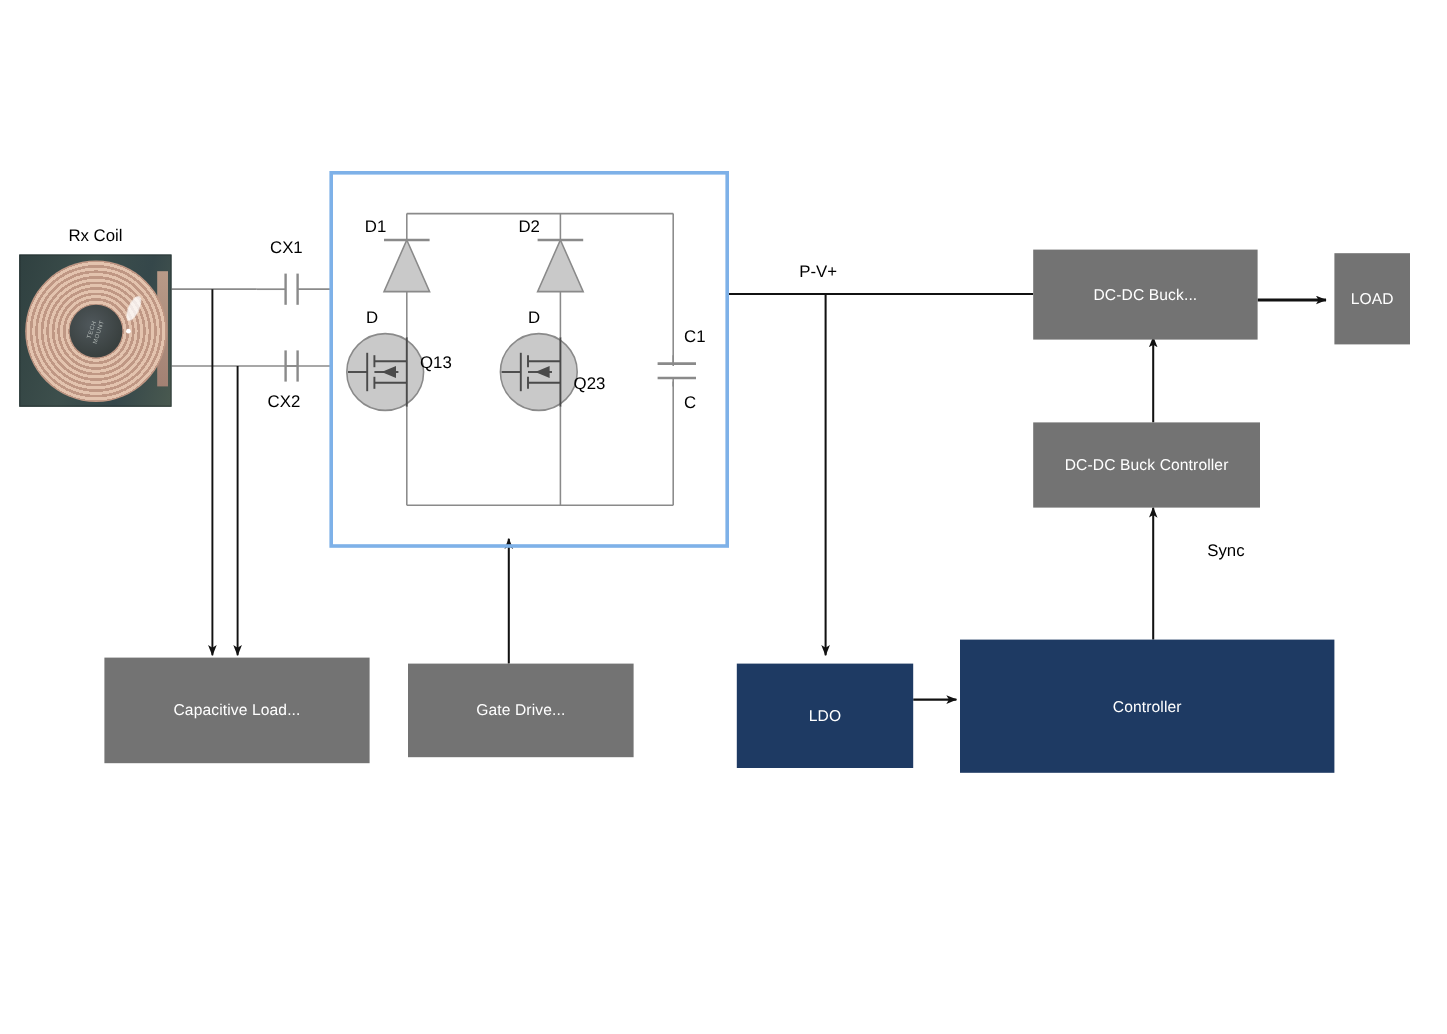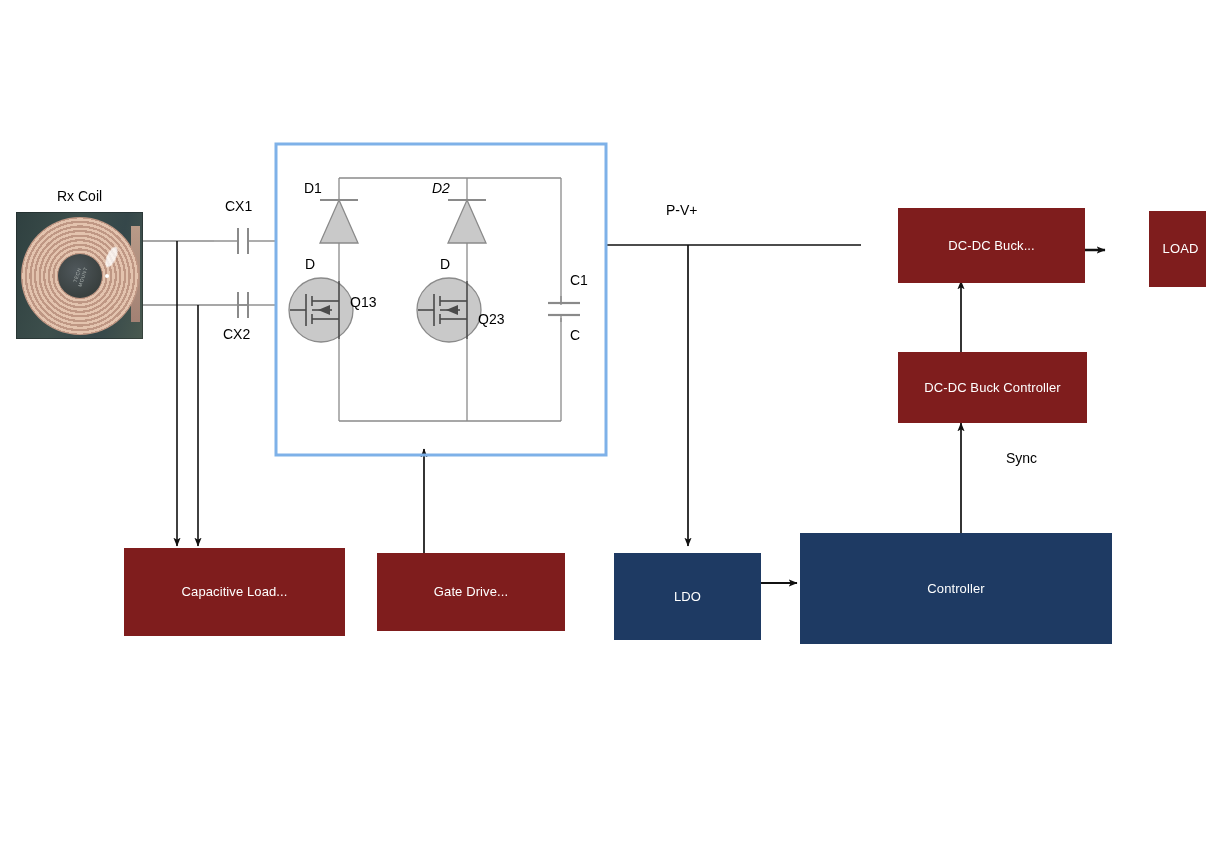--- a/index.html
+++ b/index.html
@@ -1,21 +1,21 @@
 <!DOCTYPE html>
 <html><head>
 <meta charset="utf-8">
 <style>
   html,body{margin:0;padding:0;background:#ffffff;}
   body{width:1206px;height:862px;font-family:"Liberation Sans",sans-serif;overflow:hidden;}
   #stage{position:relative;width:1064px;height:862px;background:#fff;}
   #stage > svg{position:absolute;left:0;top:0;}
   .blk{position:absolute;box-sizing:border-box;display:flex;align-items:center;justify-content:center;
        color:#ffffff;font-size:13px;line-height:1.2;text-align:center;letter-spacing:.1px;}
-  .blk.gray{background:#7f1d1d;margin-left:37px;}
+  .blk.gray{background:#737373;}
   .blk.navy{background:#1e3a63;}
   .lbl{position:absolute;color:#000;font-size:14px;white-space:nowrap;}
   #coil{position:absolute;left:16px;top:212px;width:127px;height:127px;overflow:hidden;background:#3a4a4a;}
   #coil .pcb{position:absolute;inset:0;background:
       linear-gradient(105deg,#2f4040 0%,#3d4f4c 40%,#35474a 70%,#4a5a50 100%);}
   #coil .rings{position:absolute;left:50%;top:50%;width:118px;height:118px;
       transform:translate(-50%,-50%);border-radius:50%;
       background:repeating-radial-gradient(circle at 50% 50%,
           #e3c3ae 0px,#e3c3ae 2.4px,#bf9784 2.4px,#bf9784 4.6px);}
   #coil .hole{position:absolute;left:50%;top:50%;width:44px;height:44px;transform:translate(-50%,-50%);
@@ -153,28 +153,28 @@
     </div>
     <div class="gloss"></div>
     <div class="dot"></div>
     <div class="edge"></div>
   </div>
 
   <div class="lbl" style="left:57px;top:188px;">Rx Coil</div>
   <div class="lbl" style="left:225px;top:198px;">CX1</div>
   <div class="lbl" style="left:223px;top:326px;text-align:right;">CX2</div>
   <div class="lbl" style="left:304px;top:180px;">D1</div>
-  <div class="lbl" style="left:432px;top:180px;font-style:italic;">D2</div>
+  <div class="lbl" style="left:432px;top:180px;">D2</div>
   <div class="lbl" style="left:305px;top:256px;">D</div>
   <div class="lbl" style="left:440px;top:256px;">D</div>
   <div class="lbl" style="left:350px;top:294px;">Q13</div>
   <div class="lbl" style="left:478px;top:311px;">Q23</div>
   <div class="lbl" style="left:570px;top:272px;">C1</div>
   <div class="lbl" style="left:570px;top:327px;">C</div>
-  <div class="lbl" style="left:666px;top:202px;text-align:center;">P-V+</div>
+  <div class="lbl" style="left:666px;top:218px;text-align:center;">P-V+</div>
   <div class="lbl" style="left:974px;top:450px;margin-left:32px;">Sync</div>
 
   <div class="blk gray" style="left:340px;top:553px;width:188px;height:78px;">
     <span>Gate Drive...</span>
   </div>
 
   <div class="blk gray" style="left:87px;top:548px;width:221px;height:88px;">
     <span>Capacitive Load...</span>
   </div>
 

